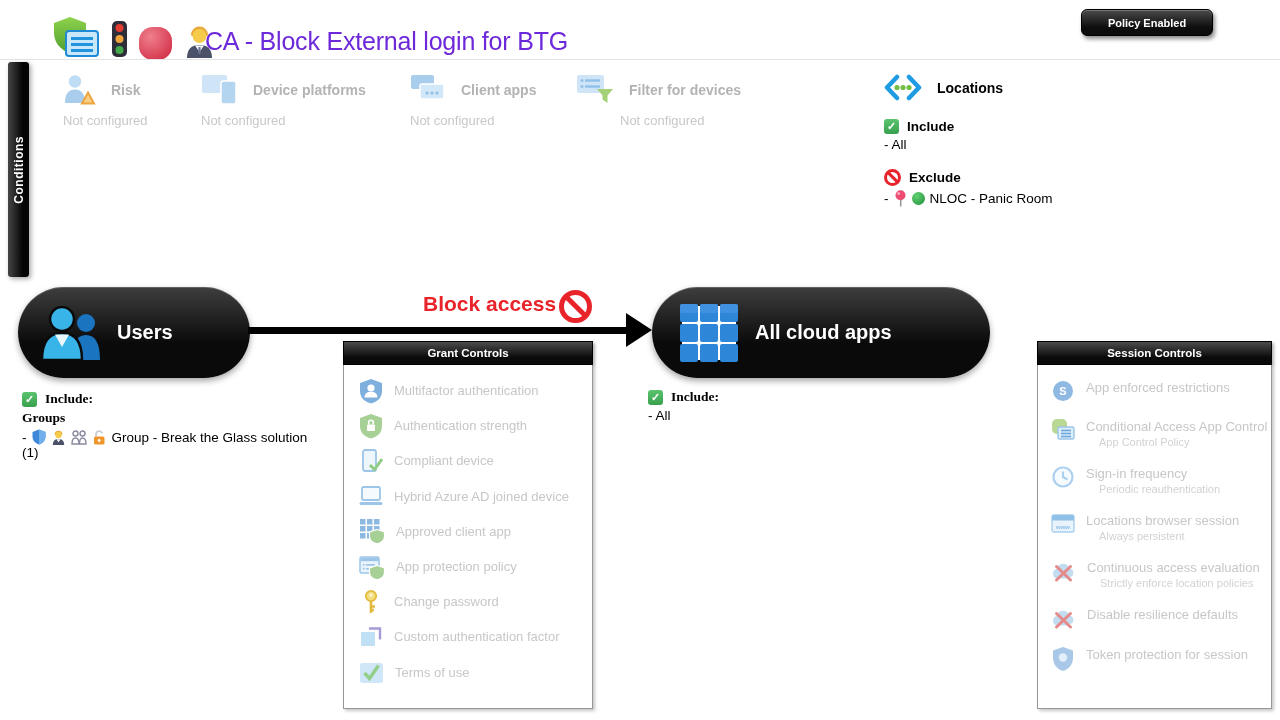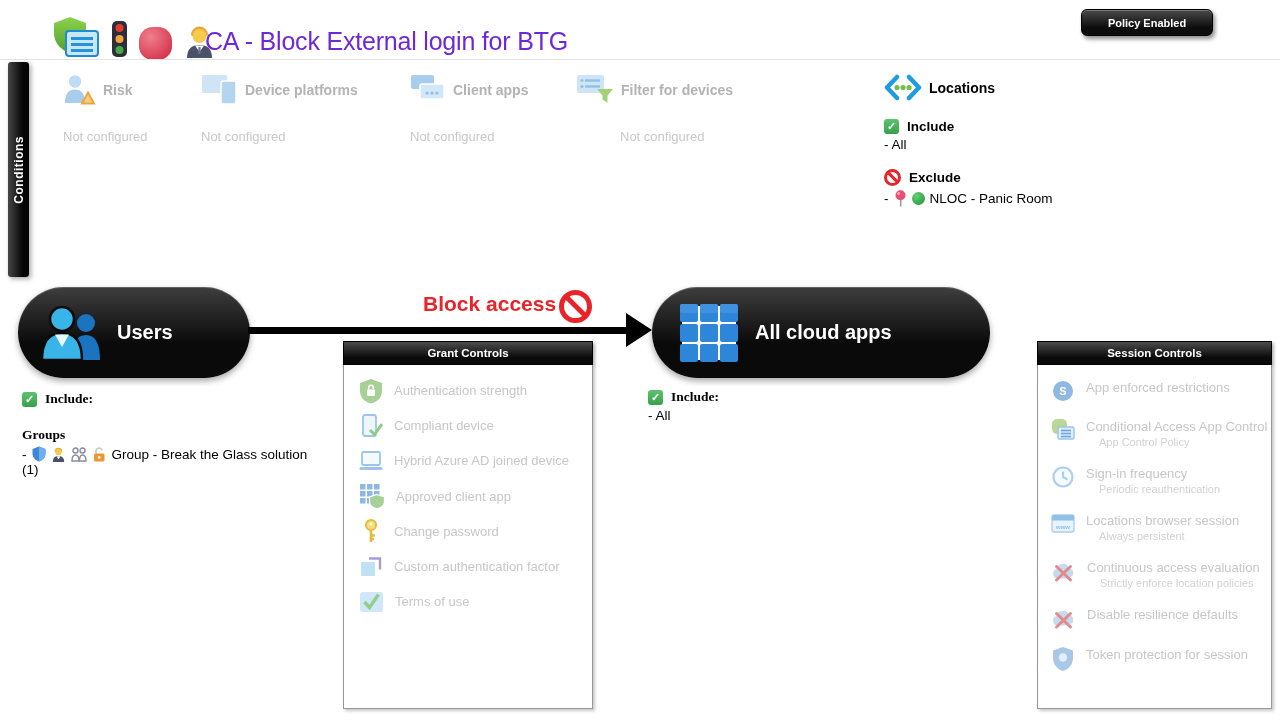--- a/index.html
+++ b/index.html
@@ -16,23 +16,23 @@
            color:#fff; font-size:11px; font-weight:bold; display:flex; align-items:center; justify-content:center; }
   .hsep { position:absolute; left:0; right:0; top:59px; height:1px; background:#e4e4e4; }
   .stop-blob { width:33px; height:33px; border-radius:42%; background:radial-gradient(circle at 35% 30%, #f07f8c, #d63a51 75%); margin-bottom:2px; }
 
   
   .cond-bar { position:absolute; left:8px; top:62px; width:21px; height:215px; border-radius:3px;
               background:linear-gradient(90deg,#464646,#050505 70%); box-shadow:2px 2px 5px rgba(0,0,0,.35);
               display:flex; align-items:center; justify-content:center; }
   .cond-bar span { writing-mode:vertical-rl; transform:rotate(180deg); color:#fff; font-size:12px; font-weight:bold; letter-spacing:.5px; }
   .cond-item { position:absolute; top:74px; }
-  .cond-head { display:flex; align-items:center; gap:7px; }
+  .cond-head { display:flex; align-items:center; gap:15px; }
   .cond-label { font-size:14px; font-weight:bold; color:#b3b3b3; }
-  .cond-status { margin-top:24px; font-size:13px; color:#c8c8c8; }
+  .cond-status { margin-top:8px; font-size:13px; color:#c8c8c8; }
   .cond-status.indent { margin-left:44px; }
   .loc-label { font-size:14px; font-weight:bold; color:#000; }
   .inc-row { display:flex; align-items:center; gap:8px; }
   .inc-title { font-size:13.5px; font-weight:bold; color:#000; }
   .inc-val { font-size:13.5px; color:#000; margin-top:3px; }
   .chk { width:15px; height:15px; border-radius:3px; background:linear-gradient(#5cc46e,#38a04d);
          display:inline-flex; align-items:center; justify-content:center; flex:0 0 auto; }
   .chk::after { content:"✓"; color:#fff; font-size:11px; font-weight:bold; line-height:1; }
   .noentry { display:inline-block; width:17px; height:17px; border:3px solid #e8232a; border-radius:50%; position:relative; flex:0 0 auto; }
   .noentry::after { content:""; position:absolute; left:50%; top:-1px; width:3px; height:13px; background:#e8232a;
@@ -272,21 +272,21 @@
       </svg>
     </span>
     <span class="pill-label">All cloud apps</span>
   </div>
 
   <div class="users-include">
     <div class="hdr">
       <span class="chk"></span>
       <span class="bold">Include:</span>
     </div>
-    <div class="bold" style="margin-top:20px">Groups</div>
+    <div class="bold" style="margin-top:3px">Groups</div>
     <div class="grp-line">
       <span>-</span>
       <span class="mini">
         <svg width="14" height="16" viewBox="0 0 14 16">
           <path d="M7 0.5 L13.5 3 V7.5 C13.5 11.5 10.8 14.4 7 15.5 C3.2 14.4 0.5 11.5 0.5 7.5 V3 Z" fill="#3f87d9"></path>
           <path d="M7 0.5 L13.5 3 V7.5 C13.5 11.5 10.8 14.4 7 15.5 Z" fill="#6fb0ec"></path>
         </svg>
       </span>
       <span class="mini">
         <svg width="15" height="15" viewBox="0 0 33 33">
@@ -322,20 +322,30 @@
     <div class="inc-row">
       <span class="chk"></span>
       <span class="bold">Include:</span>
     </div>
     <div class="inc-val">- All</div>
   </div>
 
   <div class="panel panel-grant">
     <div class="panel-header">Grant Controls</div>
     <div class="panel-body">
+      <div class="grant-row">
+        <span class="cicon">
+          <svg width="24" height="26" viewBox="0 0 24 26">
+              <path d="M12 1 L23 5 V13 C23 19.5 18.5 24 12 25.5 C5.5 24 1 19.5 1 13 V5 Z" fill="#7fb0dd"></path>
+              <circle cx="12" cy="10" r="3.6" fill="#fff"></circle>
+              <path d="M5.5 19.5 Q5.5 13.8 12 13.8 Q18.5 13.8 18.5 19.5 Z" fill="#fff"></path>
+            </svg>
+        </span>
+        <span class="ctl-label">Multifactor authentication</span>
+      </div>
       <div class="grant-row">
         <span class="cicon">
           <svg width="24" height="26" viewBox="0 0 24 26">
               <path d="M12 1 L23 5 V13 C23 19.5 18.5 24 12 25.5 C5.5 24 1 19.5 1 13 V5 Z" fill="#a6d095"></path>
               <rect x="8" y="11.5" width="8" height="6.5" rx="1" fill="#fff"></rect>
               <path d="M9.7 11.5 V9.5 a2.3 2.3 0 0 1 4.6 0 V11.5" stroke="#fff" stroke-width="1.6" fill="none"></path>
             </svg>
         </span>
         <span class="ctl-label">Authentication strength</span>
       </div>
@@ -370,20 +380,34 @@
                 <rect x="1" y="15" width="5.5" height="5.5"></rect>
                 <rect x="8" y="15" width="5.5" height="5.5"></rect>
               </g>
               <path d="M18 11.5 L25.5 14 V18.5 C25.5 21.8 22.4 24.7 18 25.8 C13.6 24.7 10.5 21.8 10.5 18.5 V14 Z" fill="#a6d095" stroke="#fff" stroke-width="1.2"></path>
             </svg>
         </span>
         <span class="ctl-label">Approved client app</span>
       </div>
       <div class="grant-row">
         <span class="cicon">
+          <svg width="26" height="26" viewBox="0 0 26 26">
+              <rect x="1" y="3" width="19" height="16" rx="1.5" fill="#eaf4fc" stroke="#9cc5e8" stroke-width="1.5"></rect>
+              <rect x="1.8" y="3.8" width="17.4" height="3.4" fill="#9cc5e8"></rect>
+              <circle cx="4.8" cy="10.8" r="1" fill="#9cc5e8"></circle>
+              <rect x="7" y="10" width="9" height="1.7" fill="#9cc5e8"></rect>
+              <circle cx="4.8" cy="14.8" r="1" fill="#9cc5e8"></circle>
+              <rect x="7" y="14" width="9" height="1.7" fill="#9cc5e8"></rect>
+              <path d="M18 11.5 L25.5 14 V18.5 C25.5 21.8 22.4 24.7 18 25.8 C13.6 24.7 10.5 21.8 10.5 18.5 V14 Z" fill="#a6d095" stroke="#fff" stroke-width="1.2"></path>
+            </svg>
+        </span>
+        <span class="ctl-label">App protection policy</span>
+      </div>
+      <div class="grant-row">
+        <span class="cicon">
           <svg width="24" height="26" viewBox="0 0 24 26">
               <circle cx="12" cy="7" r="5.2" fill="#f3dc7a" stroke="#e3bc3f" stroke-width="1.8"></circle>
               <circle cx="12" cy="6" r="1.7" fill="#fff" opacity=".7"></circle>
               <path d="M12 12 V24 M12 17.5 H16 M12 21 H15" stroke="#e3bc3f" stroke-width="2.6" fill="none"></path>
             </svg>
         </span>
         <span class="ctl-label">Change password</span>
       </div>
       <div class="grant-row">
         <span class="cicon">

